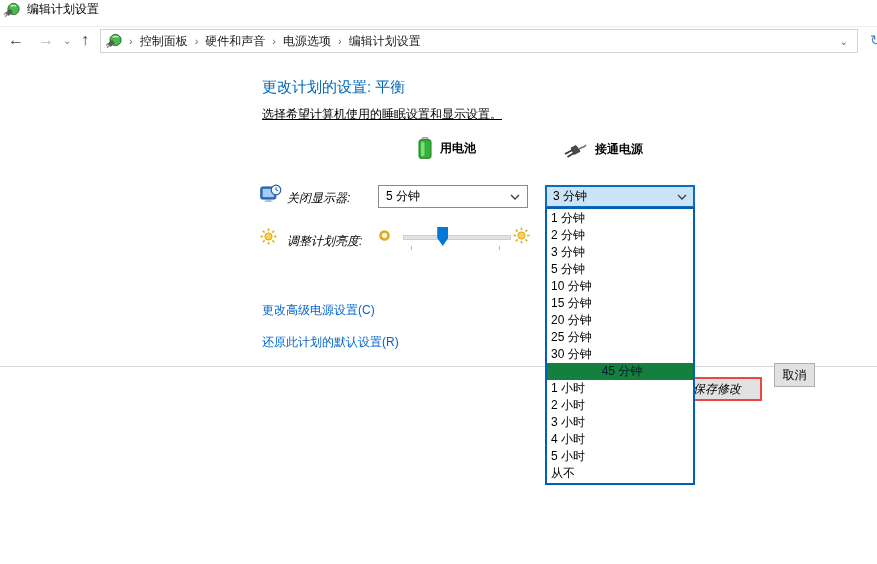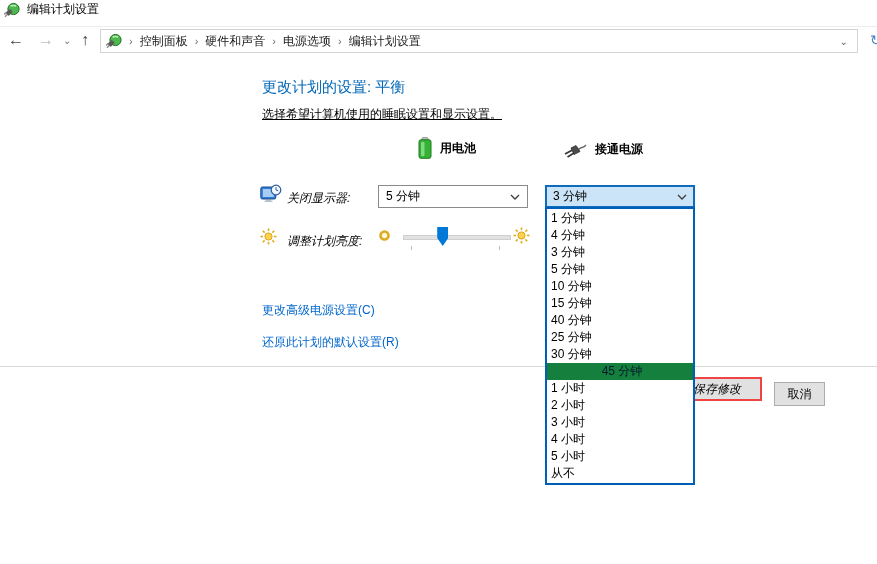--- a/index.html
+++ b/index.html
@@ -51,21 +51,21 @@
   .slider .tick{position:absolute;top:22px;width:1px;height:4px;background:#bdbdbd;}
   
   .cp-link{font-size:12px;color:#0066cc;cursor:pointer;}
   
   .divider{left:0;top:366px;width:877px;height:0;border-top:1px solid #d9d9d9;}
   .btn{
     position:absolute;height:24px;font-size:12px;font-family:"Liberation Sans",sans-serif;
     background:#e1e1e1;border:1px solid #adadad;cursor:pointer;z-index:1;color:#000;
   }
   .btn-save{left:672px;top:377px;width:90px;border:2px solid #ef4444;font-style:italic;}
-  .btn-cancel{left:774px;top:382px;width:51px;padding-left:6px;}
+  .btn-cancel{left:774px;top:363px;width:41px;padding-left:6px;}
   
   .dd-list{
     left:545px;top:207px;width:150px;box-sizing:border-box;
     background:#fff;border:2px solid #005fb8;z-index:10;padding:1px 0;
   }
   .dd-item{height:17px;line-height:17px;padding-left:4px;font-size:12px;cursor:pointer;white-space:nowrap;}
   .dd-item.sel{background:#15803d;color:#031a2e;text-align:center;}
   .icon{display:inline-block;line-height:0;}
 </style>
 </head>
@@ -213,26 +213,26 @@
 
 <div class="abs cp-link" style="left:262px;top:302px;">更改高级电源设置(C)</div>
 <div class="abs cp-link" style="left:262px;top:334px;">还原此计划的默认设置(R)</div>
 
 <div class="abs divider"></div>
 <button class="btn btn-save">保存修改</button>
 <button class="btn btn-cancel">取消</button>
 
 <div class="abs dd-list">
   <div class="dd-item">1 分钟</div>
-    <div class="dd-item">4 分钟</div>
+    <div class="dd-item">2 分钟</div>
     <div class="dd-item">3 分钟</div>
     <div class="dd-item">5 分钟</div>
     <div class="dd-item">10 分钟</div>
     <div class="dd-item">15 分钟</div>
-    <div class="dd-item">40 分钟</div>
+    <div class="dd-item">20 分钟</div>
     <div class="dd-item">25 分钟</div>
     <div class="dd-item">30 分钟</div>
     <div class="dd-item sel">45 分钟</div>
     <div class="dd-item">1 小时</div>
     <div class="dd-item">2 小时</div>
     <div class="dd-item">3 小时</div>
     <div class="dd-item">4 小时</div>
     <div class="dd-item">5 小时</div>
     <div class="dd-item">从不</div>
 </div>

